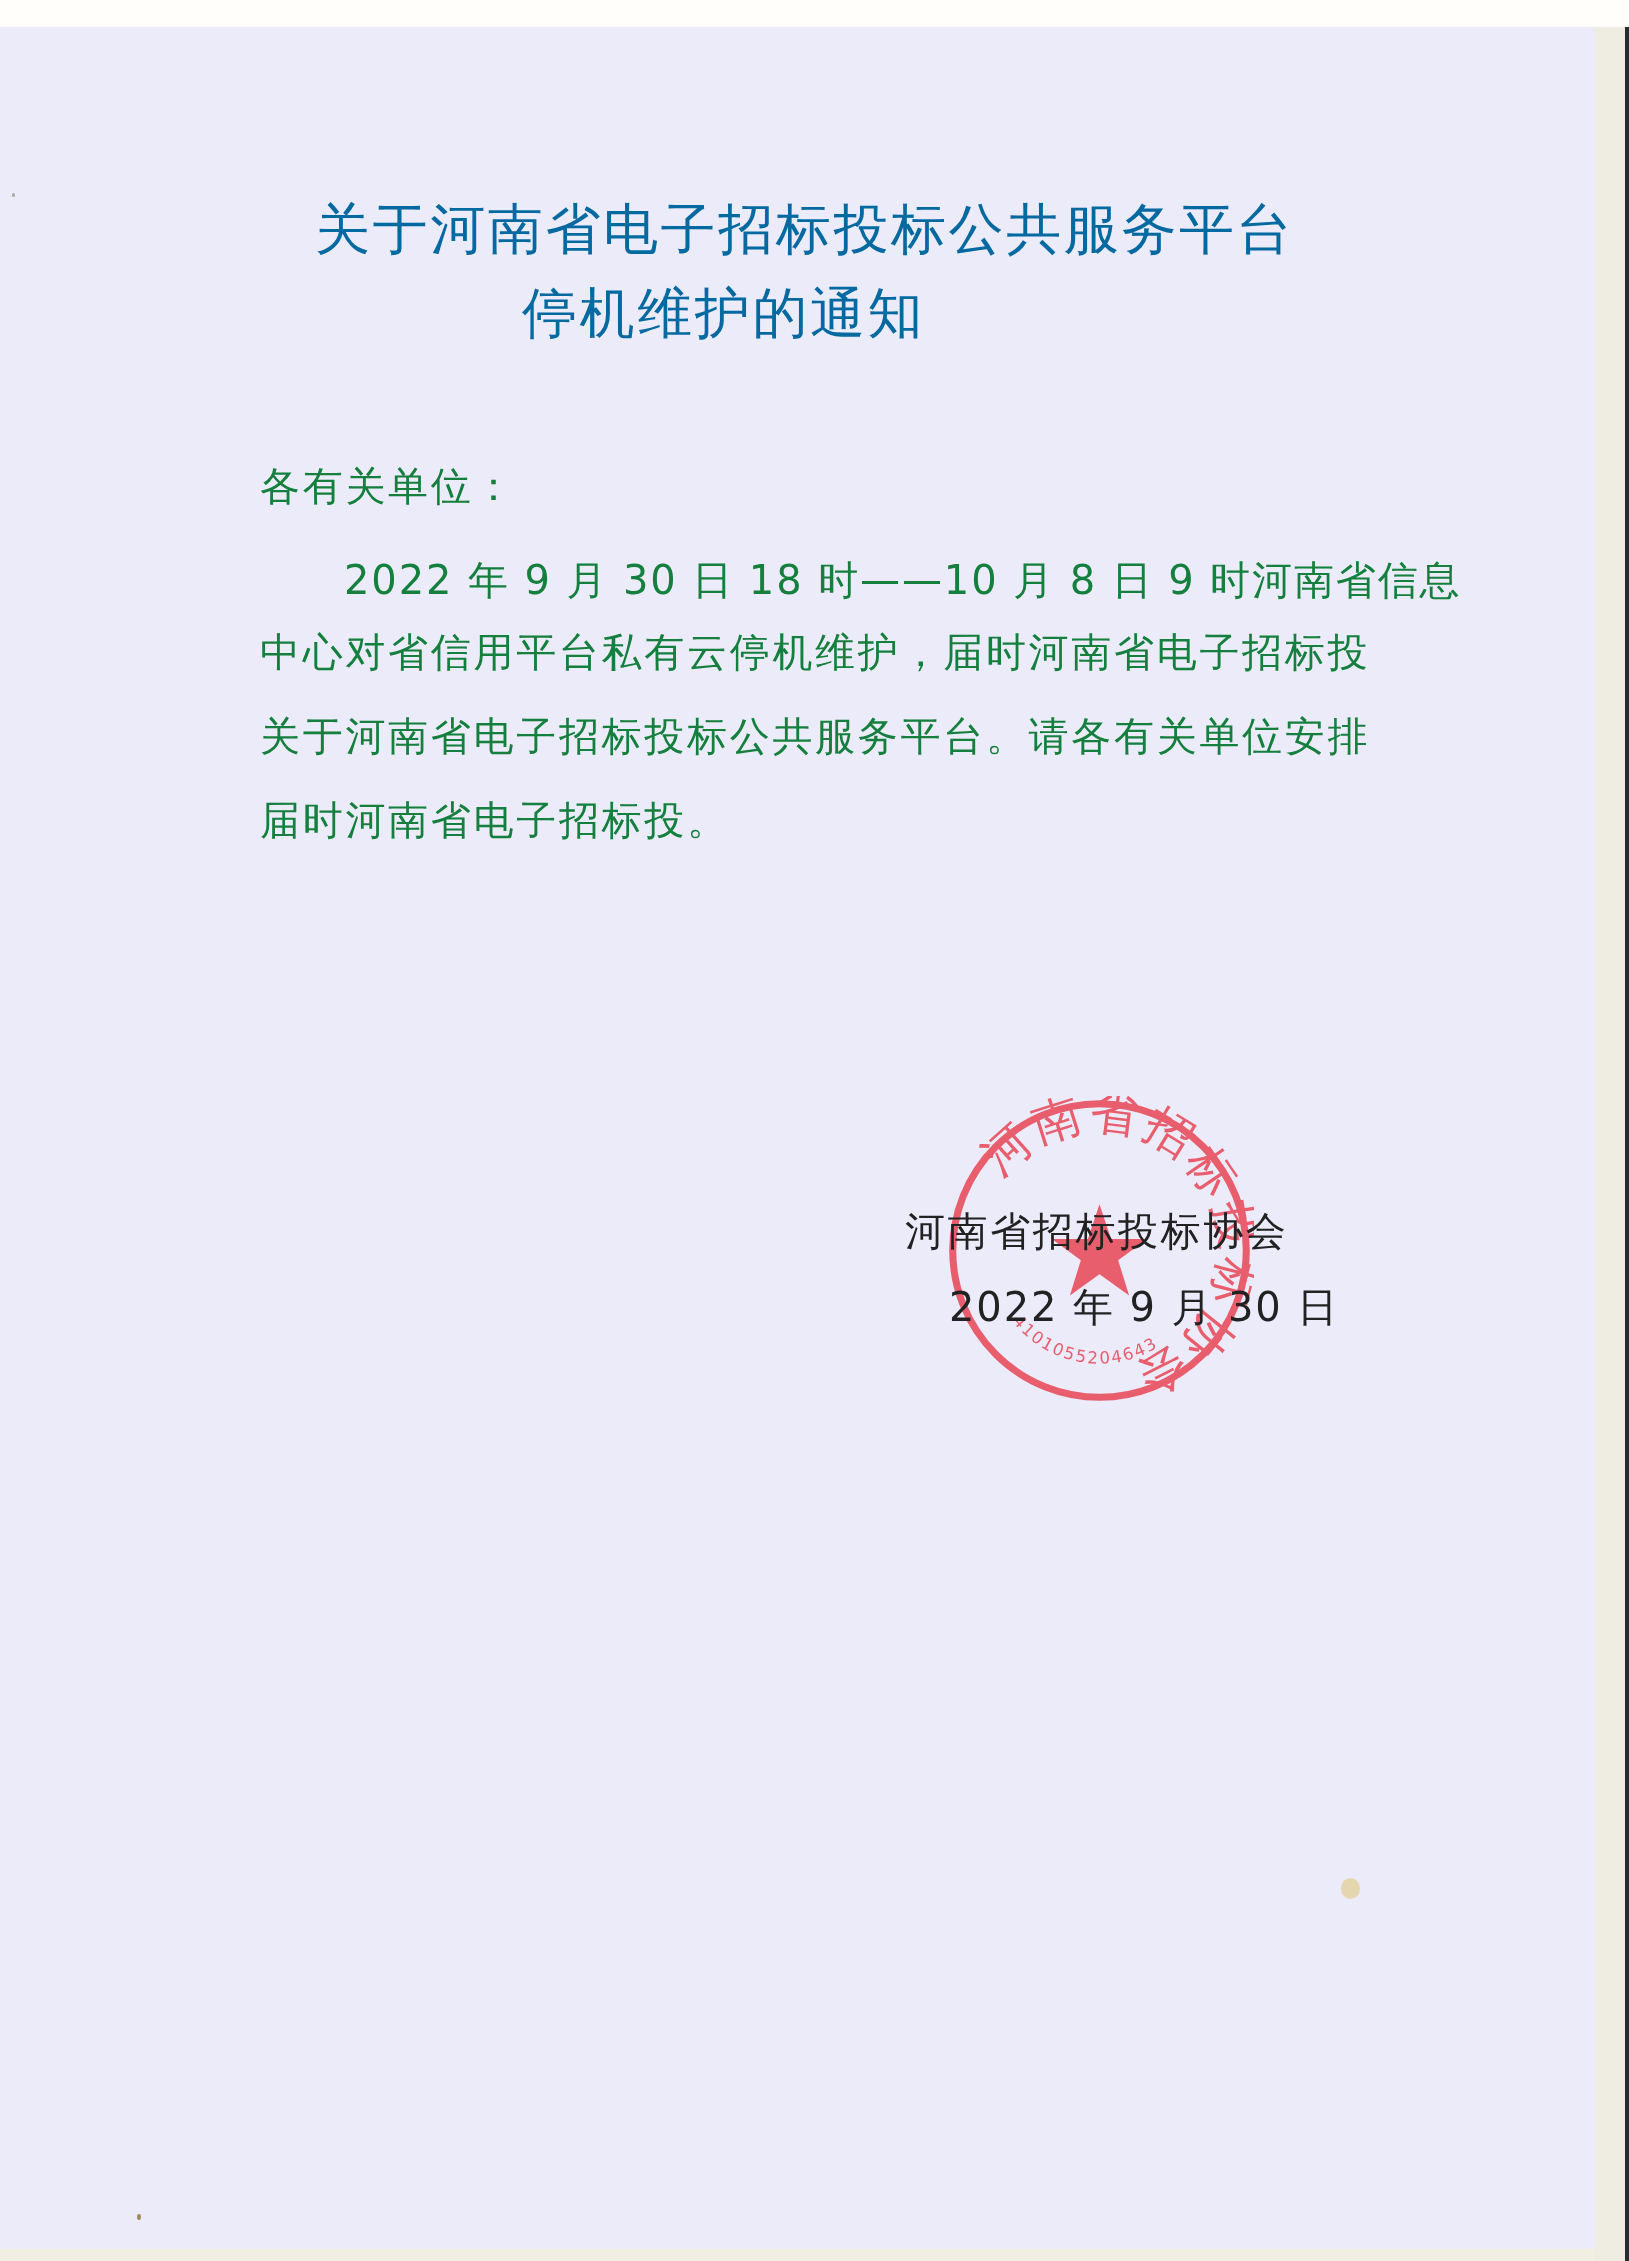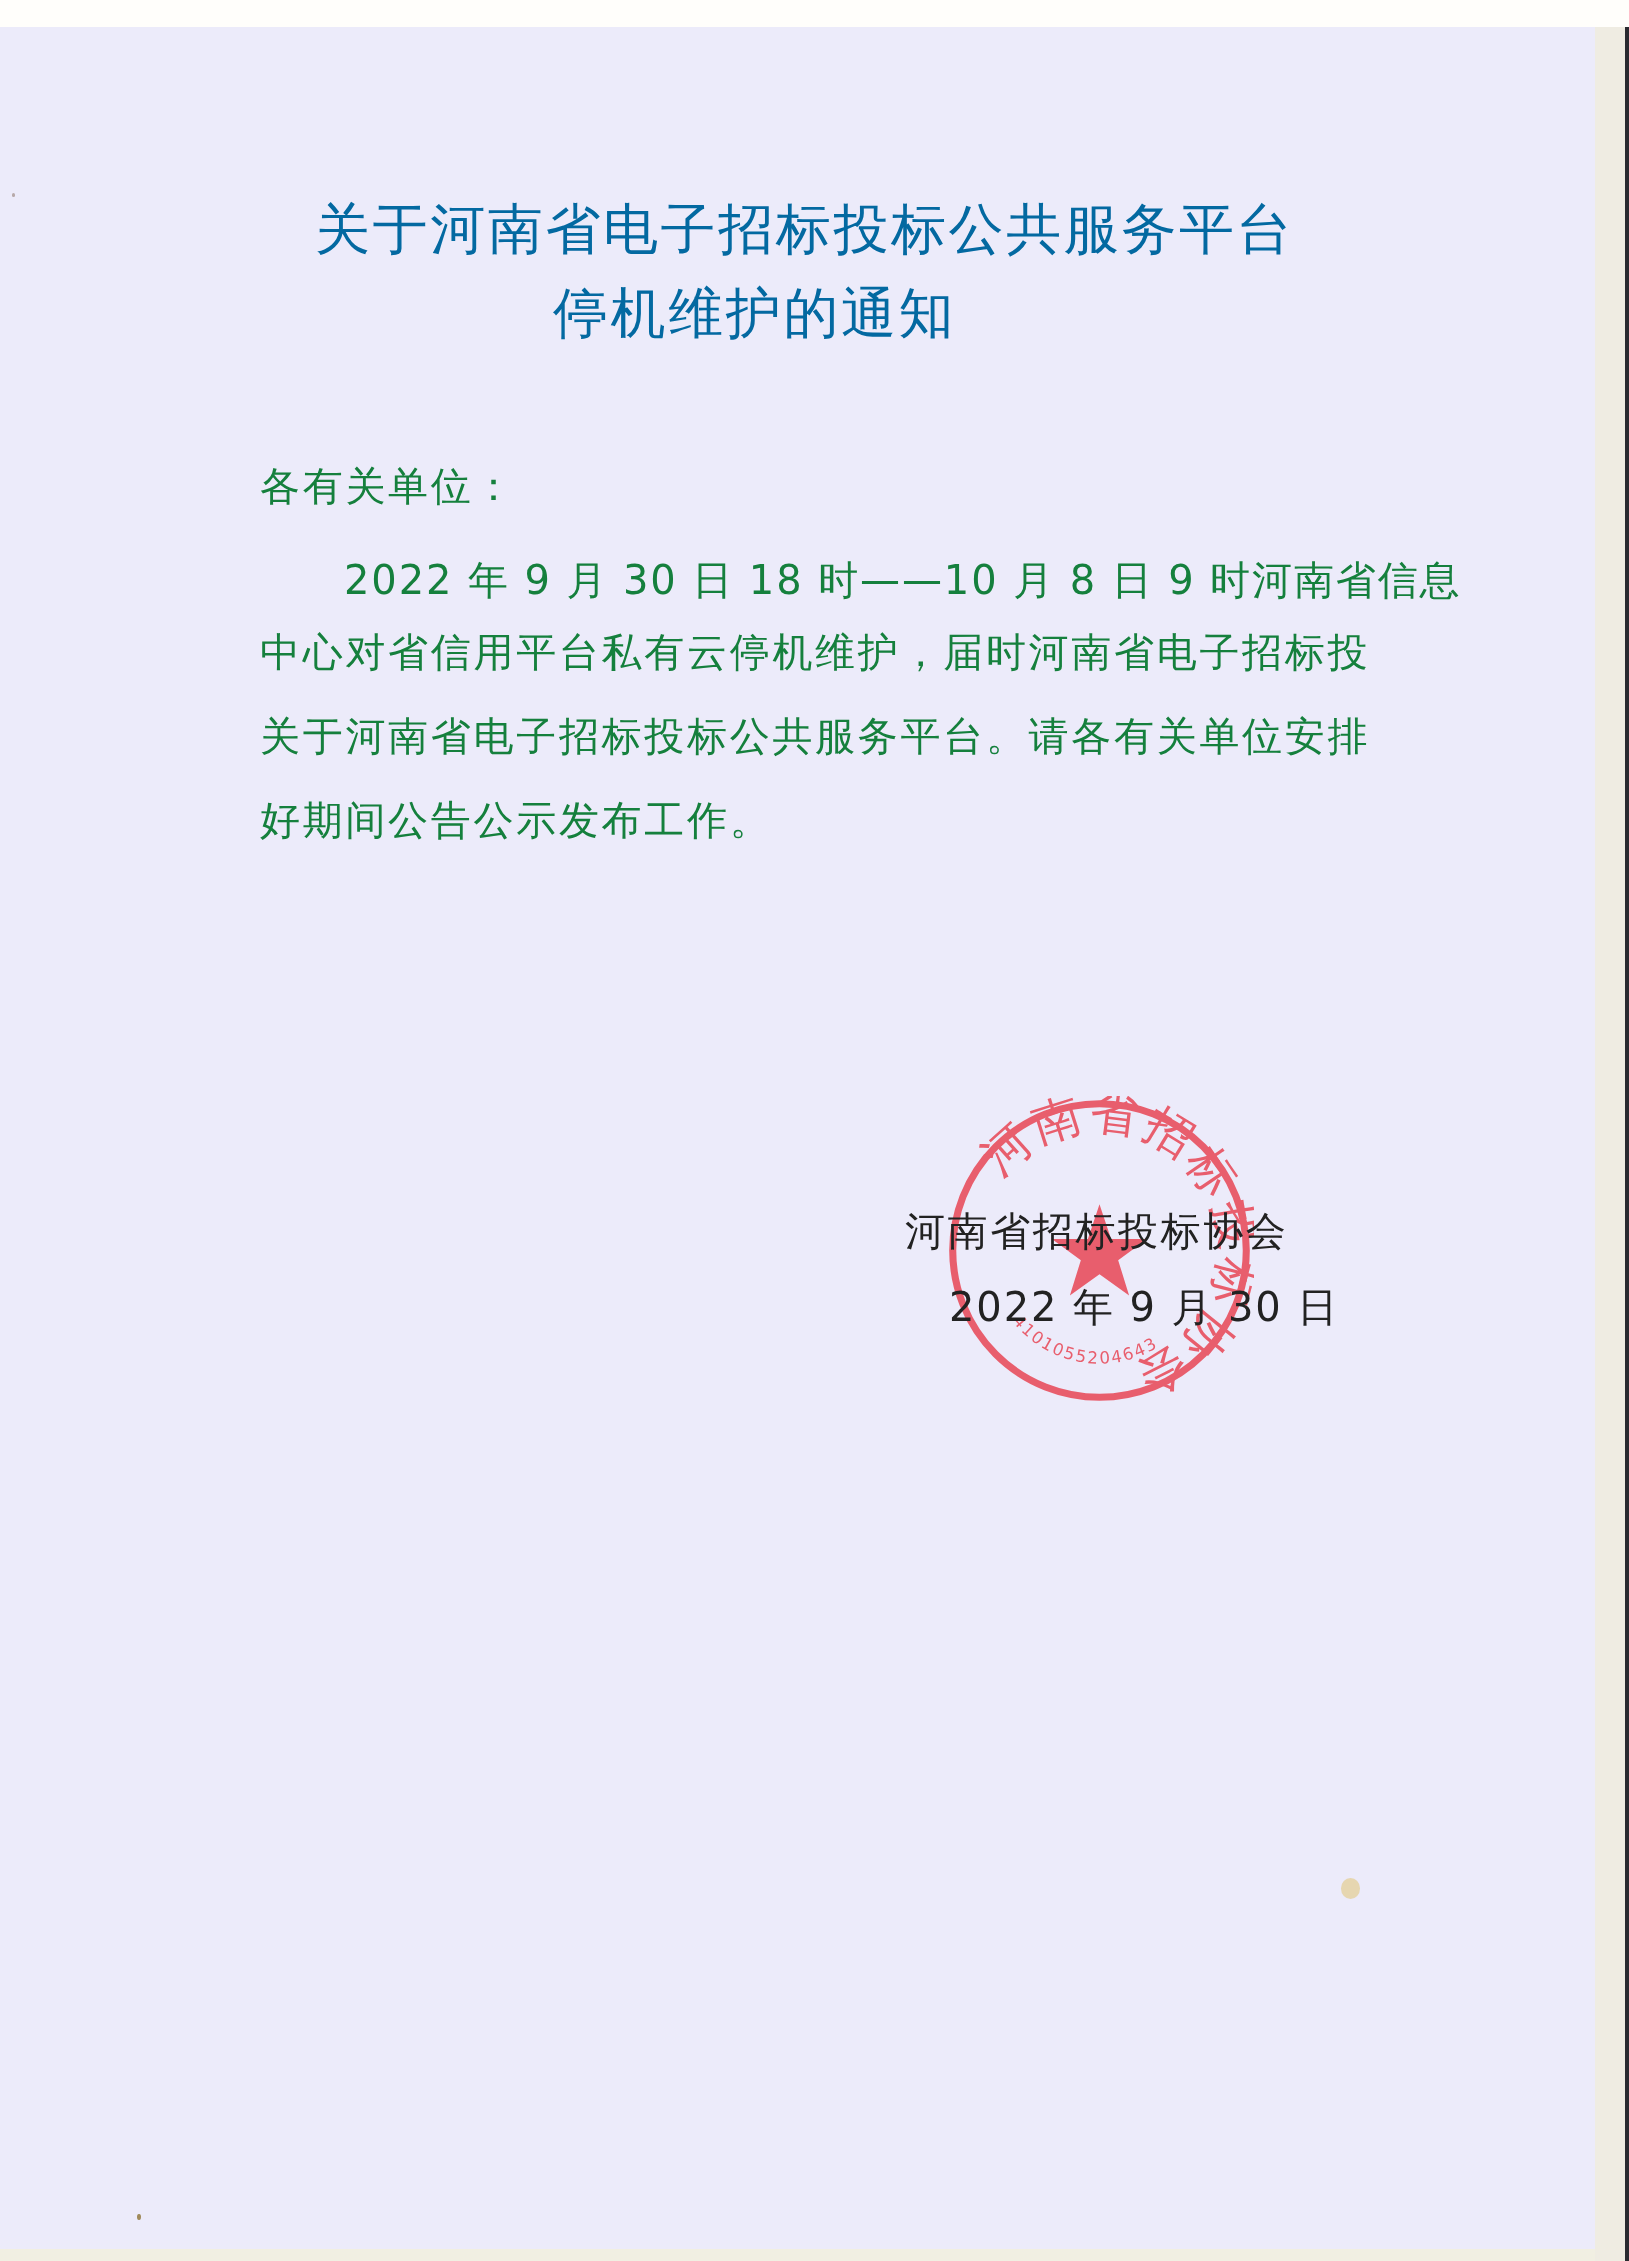--- a/index.html
+++ b/index.html
@@ -15,21 +15,21 @@
   }
   .right-strip { position:absolute; left:1595px; top:27px; width:31px; height:2234px; background:#efece2; }
   .right-edge { position:absolute; left:1625px; top:27px; width:4.5px; height:2234px; background:#2a2a30; }
   .bottom-strip { position:absolute; left:0; top:2249px; width:1595px; height:12.3px; background:#f1efe2; }
 
   .title {
     position:absolute; color:#0369a1; font-size:55px; letter-spacing:2.6px; white-space:nowrap;
     font-family:"DejaVu Sans","Liberation Sans",sans-serif;
   }
   .t1 { left:315px; top:193px; }
-  .t2 { left:553px; top:277px; }
+  .t2 { left:522px; top:277px; }
 
   .body-line {
     position:absolute; left:260px; color:#15803d; font-size:40px; white-space:nowrap;
     letter-spacing:2.7px;
     font-family:"DejaVu Sans","Liberation Sans",sans-serif;
   }
   .salutation { top:459px; }
   .l1 { top:542px; left:344px; letter-spacing:1.9px;margin-top:11px; }
   .l2 { top:625px; }
   .l3 { top:709px; }
@@ -59,21 +59,21 @@
 <div class="speck" style="left:11.6px;top:193px;width:3.9px;height:3.9px;background:#b7a9a9;"></div>
 <div class="speck" style="left:137px;top:2214px;width:3.9px;height:6.4px;background:#a08a5a;"></div>
 
 <div class="title t1">关于河南省电子招标投标公共服务平台</div>
 <div class="title t2">停机维护的通知</div>
 
 <div class="body-line salutation">各有关单位：</div>
 <div class="body-line l1">2022 年 9 月 30 日 18 时——10 月 8 日 9 时河南省信息</div>
 <div class="body-line l2">中心对省信用平台私有云停机维护，届时河南省电子招标投</div>
 <div class="body-line l3">关于河南省电子招标投标公共服务平台。请各有关单位安排</div>
-<div class="body-line l4">好期间公告公示发布工作。</div>
+<div class="body-line l4">届时河南省电子招标投。</div>
 
 <svg class="seal" viewBox="0 0 480 480">
   <defs>
     <path id="ringPath" d="M 240 240 m -188 0 a 188 188 0 1 1 376 0 a 188 188 0 1 1 -376 0"></path>
     <path id="bottomPath" d="M 70 270 A 172 172 0 0 0 410 270"></path>
   </defs>
   <circle cx="240" cy="240" r="228" fill="none" stroke="#e8404f" stroke-width="11"></circle>
   <text font-size="74" fill="#e8404f" font-family="DejaVu Sans, sans-serif" letter-spacing="6">
     <textPath href="#ringPath" startOffset="10%">河南省招标投标协会</textPath>
   </text>

